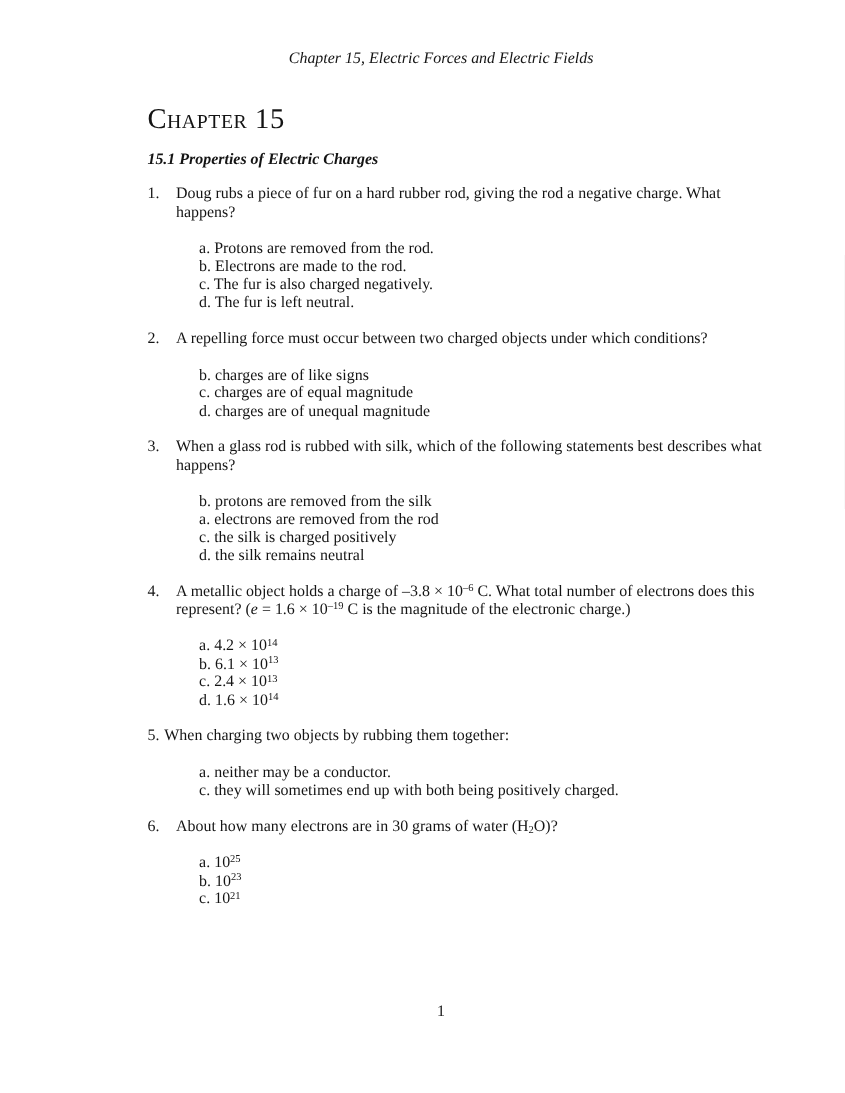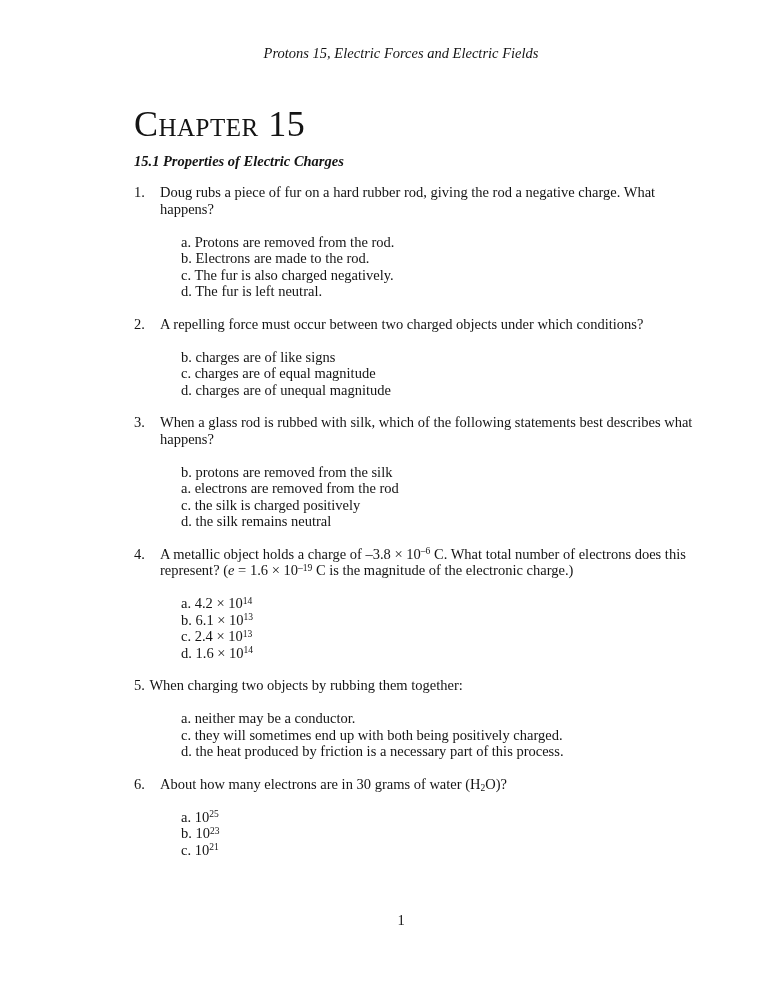--- a/index.html
+++ b/index.html
@@ -25,22 +25,22 @@
     top: 0;
     width: 534px;
   }
   .running-head {
     margin-top: 45px;
     text-align: center;
     font-style: italic;
     white-space: pre;
   }
   .chapter-title {
-    margin-top: 46px;
-    font-size: 36px;
+    margin-top: 30px;
+    font-size: 26px;
     line-height: 32px;
     font-variant: small-caps;
     letter-spacing: 0.5px;
   }
   .section-heading {
     margin-top: 13px;
     font-weight: bold;
     white-space: pre;
     font-style: italic;
   }
@@ -83,21 +83,21 @@
     width: 534px;
     text-align: center;
   }
 </style>
 </head>
 <body>
 
 <div class="page">
   <div class="content">
 
-    <div class="running-head">Protons 15, Electric Forces and Electric Fields</div>
+    <div class="running-head">Chapter 15, Electric Forces and Electric Fields</div>
 
     <div class="chapter-title">Chapter 15</div>
 
     <div class="section-heading">15.1 Properties of Electric Charges</div>
 
     <section class="question first">
       <div class="q-row">
         <span class="q-num">1.</span>
         <span class="q-text">Doug rubs a piece of fur on a hard rubber rod, giving the rod a negative charge. What
 happens?</span>
@@ -151,21 +151,20 @@
     </section>
 
     <section class="question">
       <div class="q-row inline">
         <span class="q-num">5.</span>
         <span class="q-text">When charging two objects by rubbing them together:</span>
       </div>
       <div class="q-options">
         <div class="q-option">a. neither may be a conductor.</div>
         <div class="q-option">c. they will sometimes end up with both being positively charged.</div>
-        <div class="q-option">d. the heat produced by friction is a necessary part of this process.</div>
       </div>
     </section>
 
     <section class="question">
       <div class="q-row">
         <span class="q-num">6.</span>
         <span class="q-text">About how many electrons are in 30 grams of water (H<sub>2</sub>O)?</span>
       </div>
       <div class="q-options">
         <div class="q-option">a. 10<sup>25</sup></div>

